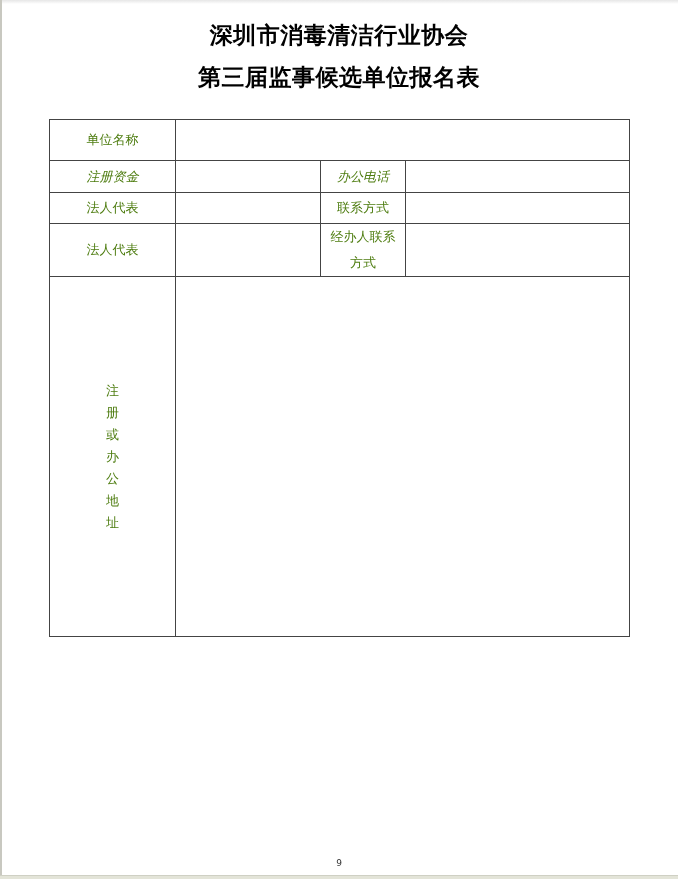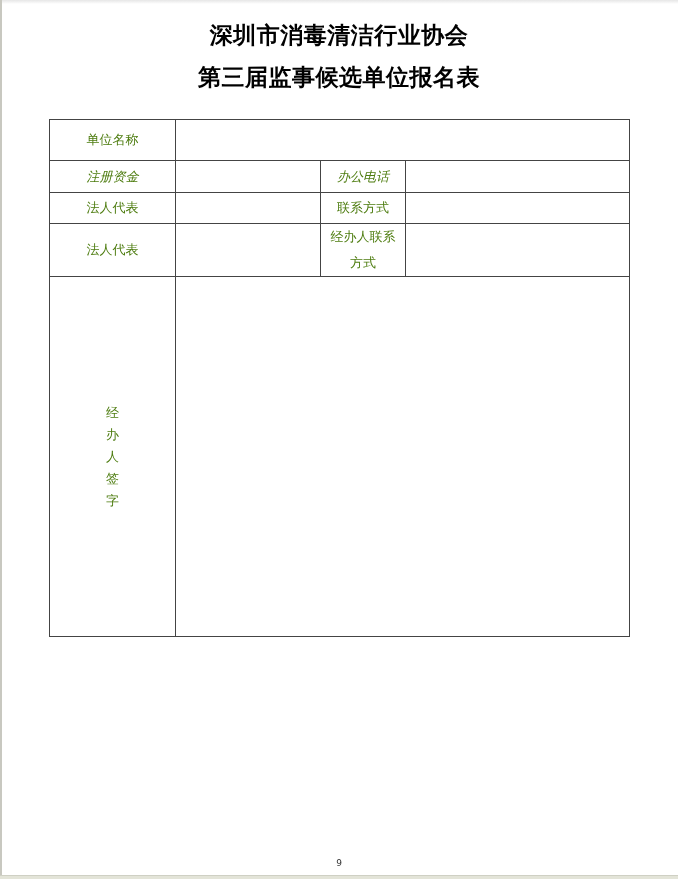--- a/index.html
+++ b/index.html
@@ -98,21 +98,21 @@
         </td>
     <td>
       <div class="two-line">经办人联系</div>
       <div class="two-line">方式</div>
     </td>
     <td>
           <span class="field"></span>
         </td>
   </tr>
   <tr class="r-intro">
-    <td><span class="vertical">经办人签字</span></td>
+    <td><span class="vertical">注册或办公地址</span></td>
     <td colspan="3">
           <span class="field"></span>
         </td>
   </tr>
 </tbody>
   </table>
 
 <div class="page-num">9</div>
 <div class="page-bottom-strip"></div>
 

